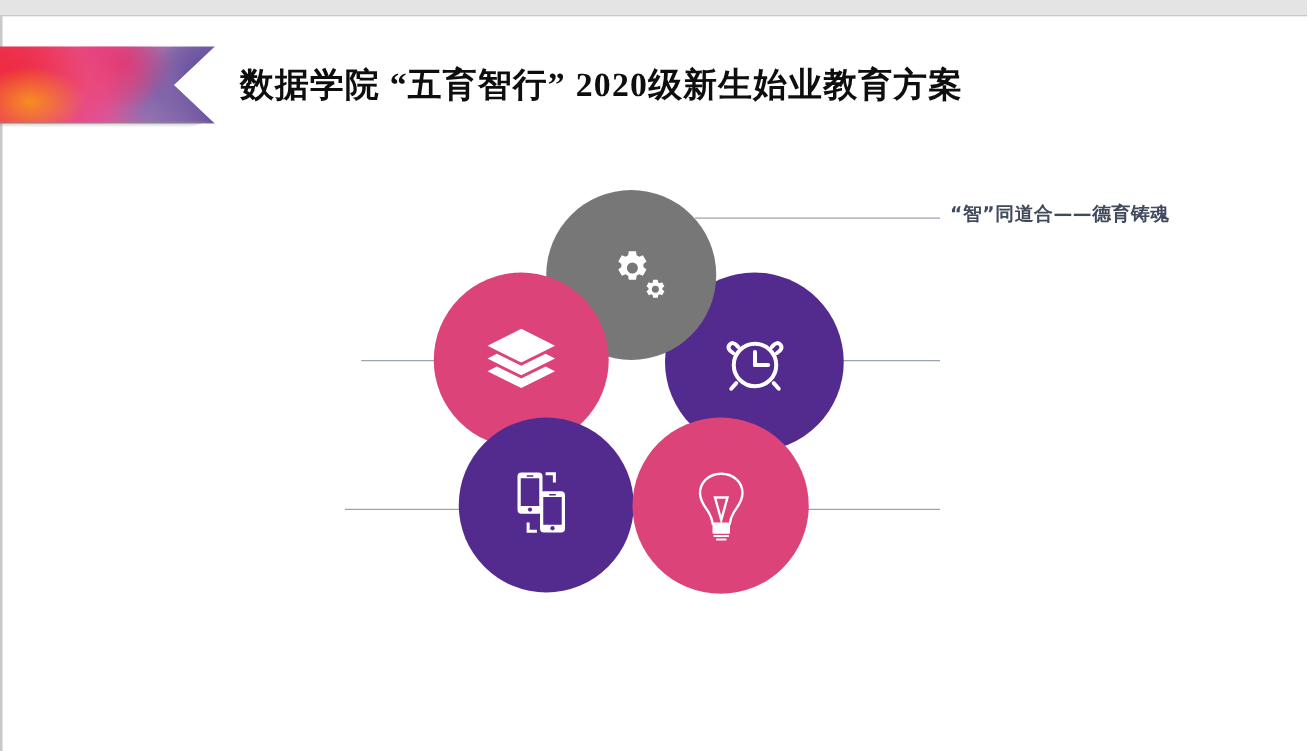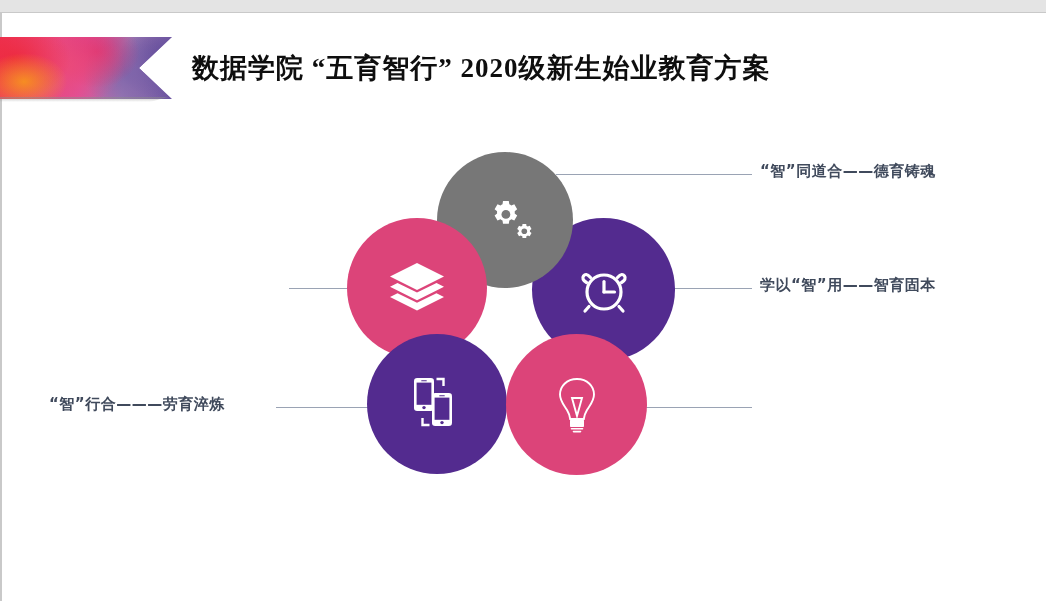--- a/index.html
+++ b/index.html
@@ -212,16 +212,14 @@
         </g>
         <g fill="none" stroke="#ffffff" stroke-width="1.6" stroke-linecap="round">
           <path d="M19.5 52.8 L30.5 52.8"></path>
           <path d="M21.5 55.6 L28.5 55.6"></path>
         </g>
       </svg>
     </span>
   </div>
 
   <div class="label lab-r1">“智”同道合——德育铸魂</div>
-  <div class="label lab-r2">学以“智”用——智育固本</div>
-  <div class="label lab-l2">“智”行合———劳育淬炼</div>
 
 </div>
 
 </body></html>

